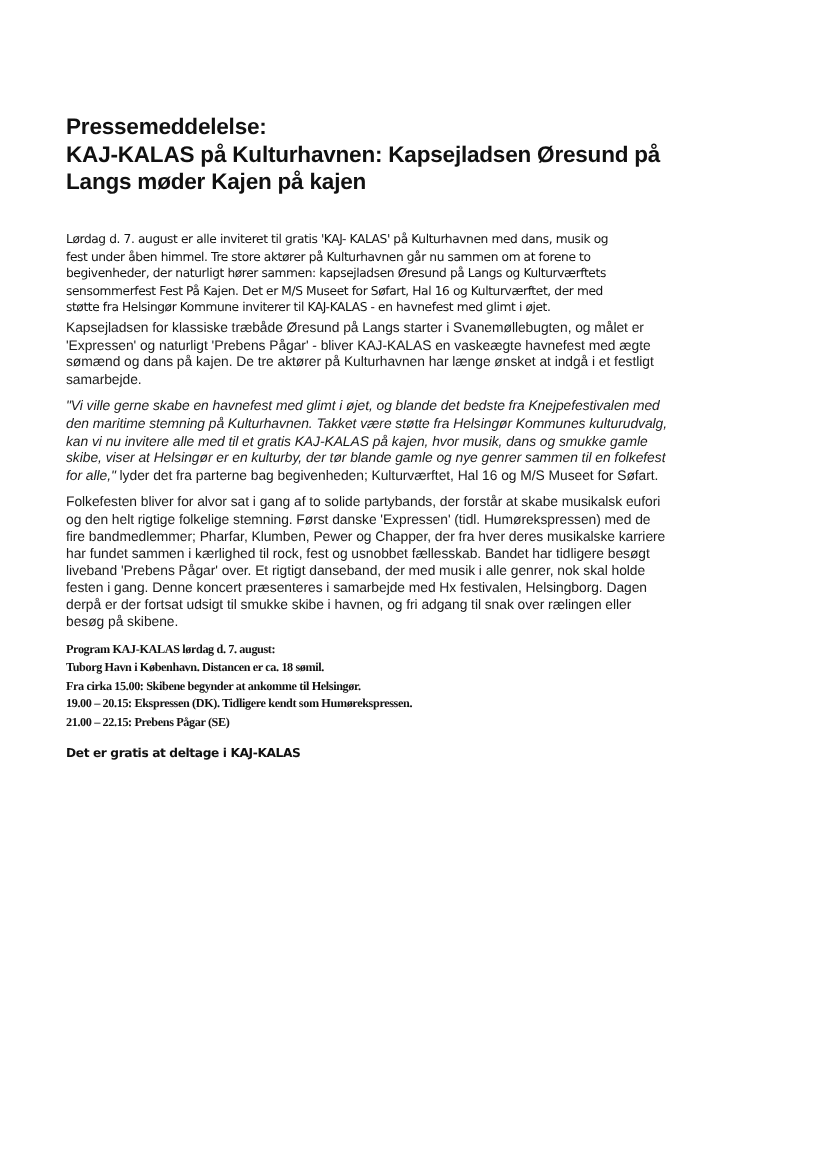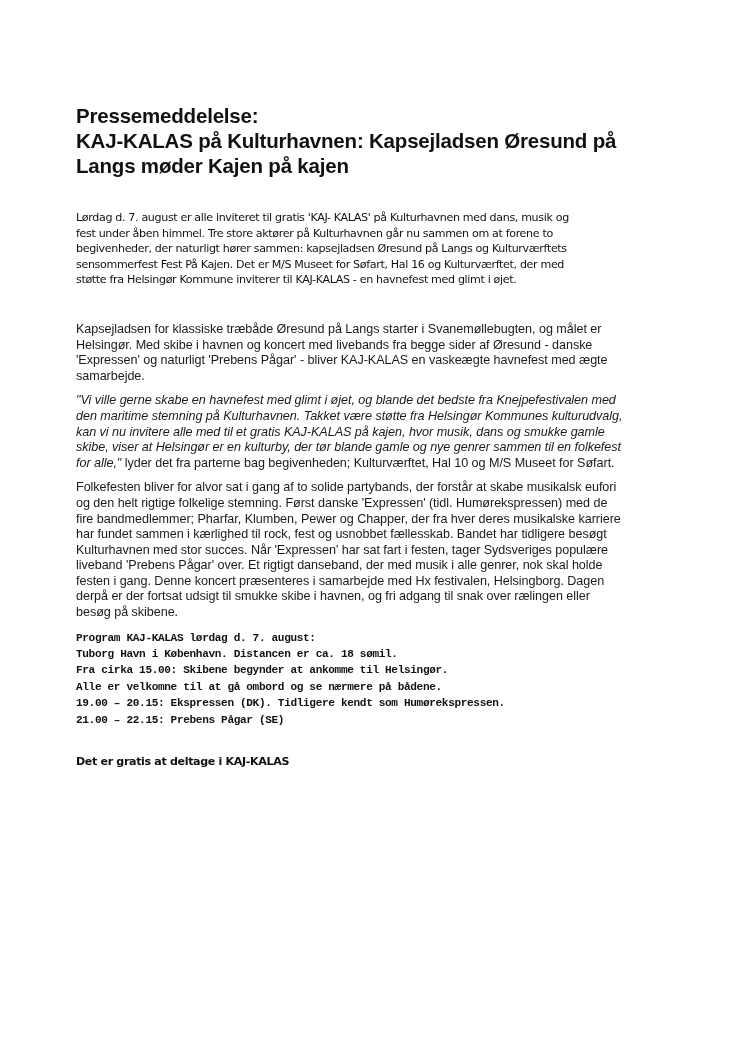--- a/index.html
+++ b/index.html
@@ -10,21 +10,21 @@
     body {
       width: 746px;
       height: 1056px;
       position: relative;
       overflow: hidden;
       color: #111111;
       font-family: "Liberation Sans", "DejaVu Sans", sans-serif;
     }
     .page {
       position: absolute;
-      left: 76px;
+      left: 60px;
       top: 103px;
       width: 612px;
     }
     .title {
       margin: 0;
       font-family: "Liberation Sans", sans-serif;
       font-weight: bold;
       font-size: 20.5px;
       line-height: 25px;
       color: #111;
@@ -46,29 +46,29 @@
       font-size: 12.6px;
       line-height: 15.6px;
       color: #1a1a1a;
       letter-spacing: -0.05px;
     }
     .body-p.tight { margin-top: 9px; }
     .line { display: block; white-space: nowrap; }
     .quote-part { font-style: italic; }
     .program {
       margin: 9px 0 0 0;
-      font-family: Liberation Mono, monospace;
+      font-family: Liberation Serif, serif;
       font-weight: bold;
       font-size: 11.1px;
       line-height: 16.4px;
       letter-spacing: -0.35px;
       color: #111;
     }
     .closing {
-      margin: 26px 0 0 0;
+      margin: 12px 0 0 0;
       font-family: "DejaVu Sans", sans-serif;
       font-weight: bold;
       font-size: 11.1px;
       line-height: 16px;
       letter-spacing: -0.35px;
       color: #111;
     }
   </style>
 </head>
 <body>
@@ -82,51 +82,49 @@
   </h1>
 
   <p class="lead">
     <span class="line">Lørdag d. 7. august er alle inviteret til gratis 'KAJ- KALAS' på Kulturhavnen med dans, musik og</span>
     <span class="line">fest under åben himmel. Tre store aktører på Kulturhavnen går nu sammen om at forene to</span>
     <span class="line">begivenheder, der naturligt hører sammen: kapsejladsen Øresund på Langs og Kulturværftets</span>
     <span class="line">sensommerfest Fest På Kajen. Det er M/S Museet for Søfart, Hal 16 og Kulturværftet, der med</span>
     <span class="line">støtte fra Helsingør Kommune inviterer til KAJ-KALAS - en havnefest med glimt i øjet.</span>
   </p>
 
-  <p class="body-p" style="margin-top:34px">
+  <p class="body-p" style="margin-top:3px">
     <span class="line">Kapsejladsen for klassiske træbåde Øresund på Langs starter i Svanemøllebugten, og målet er</span>
-    <span class="line">Helsingør. Med skibe i havnen og koncert med livebands fra begge sider af Øresund - danske</span>
     <span class="line">'Expressen' og naturligt 'Prebens Pågar' - bliver KAJ-KALAS en vaskeægte havnefest med ægte</span>
+    <span class="line">sømænd og dans på kajen. De tre aktører på Kulturhavnen har længe ønsket at indgå i et festligt</span>
     <span class="line">samarbejde.</span>
   </p>
 
   <p class="body-p tight">
     <span class="line quote-part">"Vi ville gerne skabe en havnefest med glimt i øjet, og blande det bedste fra Knejpefestivalen med</span>
     <span class="line quote-part">den maritime stemning på Kulturhavnen. Takket være støtte fra Helsingør Kommunes kulturudvalg,</span>
     <span class="line quote-part">kan vi nu invitere alle med til et gratis KAJ-KALAS på kajen, hvor musik, dans og smukke gamle</span>
     <span class="line quote-part">skibe, viser at Helsingør er en kulturby, der tør blande gamle og nye genrer sammen til en folkefest</span>
-    <span class="line"><span class="quote-part">for alle," </span><span>lyder det fra parterne bag begivenheden; Kulturværftet, Hal 10 og M/S Museet for Søfart.</span></span>
+    <span class="line"><span class="quote-part">for alle," </span><span>lyder det fra parterne bag begivenheden; Kulturværftet, Hal 16 og M/S Museet for Søfart.</span></span>
   </p>
 
   <p class="body-p tight">
     <span class="line">Folkefesten bliver for alvor sat i gang af to solide partybands, der forstår at skabe musikalsk eufori</span>
     <span class="line">og den helt rigtige folkelige stemning. Først danske 'Expressen' (tidl. Humørekspressen) med de</span>
     <span class="line">fire bandmedlemmer; Pharfar, Klumben, Pewer og Chapper, der fra hver deres musikalske karriere</span>
     <span class="line">har fundet sammen i kærlighed til rock, fest og usnobbet fællesskab. Bandet har tidligere besøgt</span>
-    <span class="line">Kulturhavnen med stor succes. Når 'Expressen' har sat fart i festen, tager Sydsveriges populære</span>
     <span class="line">liveband 'Prebens Pågar' over. Et rigtigt danseband, der med musik i alle genrer, nok skal holde</span>
     <span class="line">festen i gang. Denne koncert præsenteres i samarbejde med Hx festivalen, Helsingborg. Dagen</span>
     <span class="line">derpå er der fortsat udsigt til smukke skibe i havnen, og fri adgang til snak over rælingen eller</span>
     <span class="line">besøg på skibene.</span>
   </p>
 
   <div class="program">
     <span class="line">Program KAJ-KALAS lørdag d. 7. august:</span>
     <span class="line">Tuborg Havn i København. Distancen er ca. 18 sømil.</span>
     <span class="line">Fra cirka 15.00: Skibene begynder at ankomme til Helsingør.</span>
-    <span class="line">Alle er velkomne til at gå ombord og se nærmere på bådene.</span>
     <span class="line">19.00 – 20.15: Ekspressen (DK). Tidligere kendt som Humørekspressen.</span>
     <span class="line">21.00 – 22.15: Prebens Pågar (SE)</span>
   </div>
 
   <p class="closing">Det er gratis at deltage i KAJ-KALAS</p>
 
 </div>
 
 </body></html>

